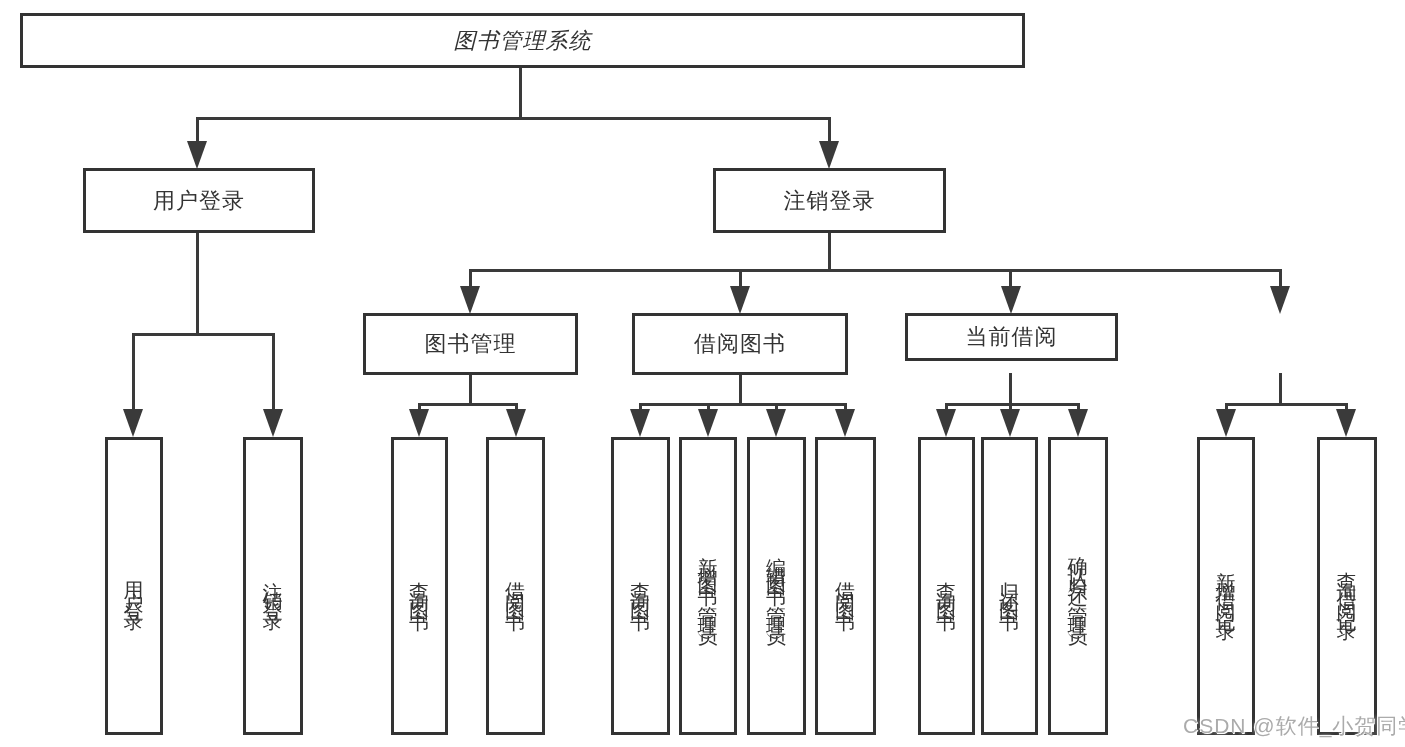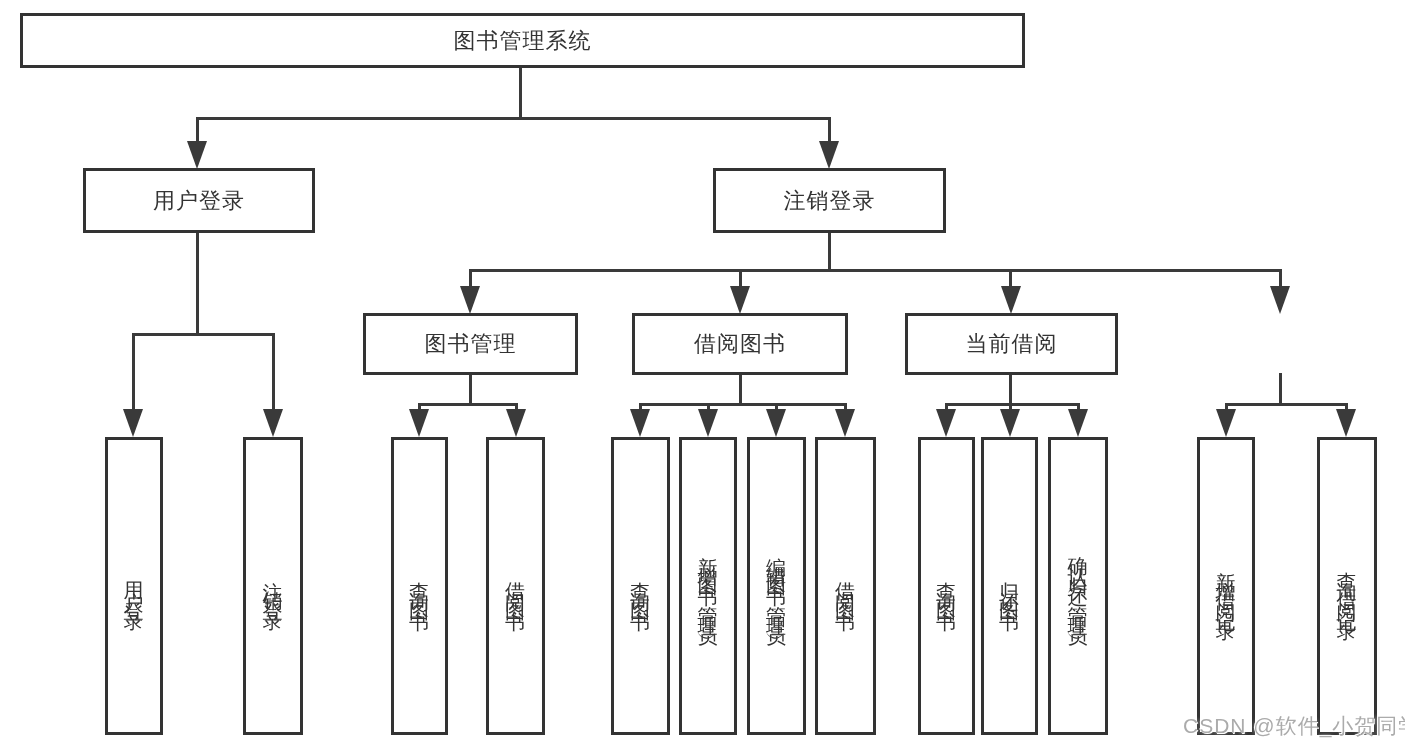--- a/index.html
+++ b/index.html
@@ -112,38 +112,38 @@
   <div class="ah" style="left:1000px;top:409px;"></div>
   <div class="ah" style="left:1068px;top:409px;"></div>
 
   <div class="vl" style="left:1279px;top:373px;width:3px;height:32px;"></div>
   <div class="hl" style="left:1225px;top:403px;width:123px;height:3px;"></div>
   <div class="vl" style="left:1225px;top:403px;width:3px;height:8px;"></div>
   <div class="vl" style="left:1345px;top:403px;width:3px;height:8px;"></div>
   <div class="ah" style="left:1216px;top:409px;"></div>
   <div class="ah" style="left:1336px;top:409px;"></div>
 
-  <div class="box" style="left:20px;top:13px;width:1005px;height:55px;">
+  <div class="box" style="left:20px;top:13px;width:1005px;height:55px;font-style:italic;">
     <span>图书管理系统</span>
   </div>
 
   <div class="box" style="left:83px;top:168px;width:232px;height:65px;">
     <span>用户登录</span>
   </div>
   <div class="box" style="left:713px;top:168px;width:233px;height:65px;">
     <span>注销登录</span>
   </div>
 
   <div class="box" style="left:363px;top:313px;width:215px;height:62px;">
     <span>图书管理</span>
   </div>
   <div class="box" style="left:632px;top:313px;width:216px;height:62px;">
     <span>借阅图书</span>
   </div>
-  <div class="box" style="left:905px;top:313px;width:213px;height:62px;">
+  <div class="box" style="left:905px;top:313px;width:213px;height:48px;">
     <span>当前借阅</span>
   </div>
 
   <div class="vbox" style="left:105px;top:437px;width:58px;height:298px;">
     <span class="vtext">用户登录</span>
   </div>
   <div class="vbox" style="left:243px;top:437px;width:60px;height:298px;">
     <span class="vtext">注销登录</span>
   </div>
 

